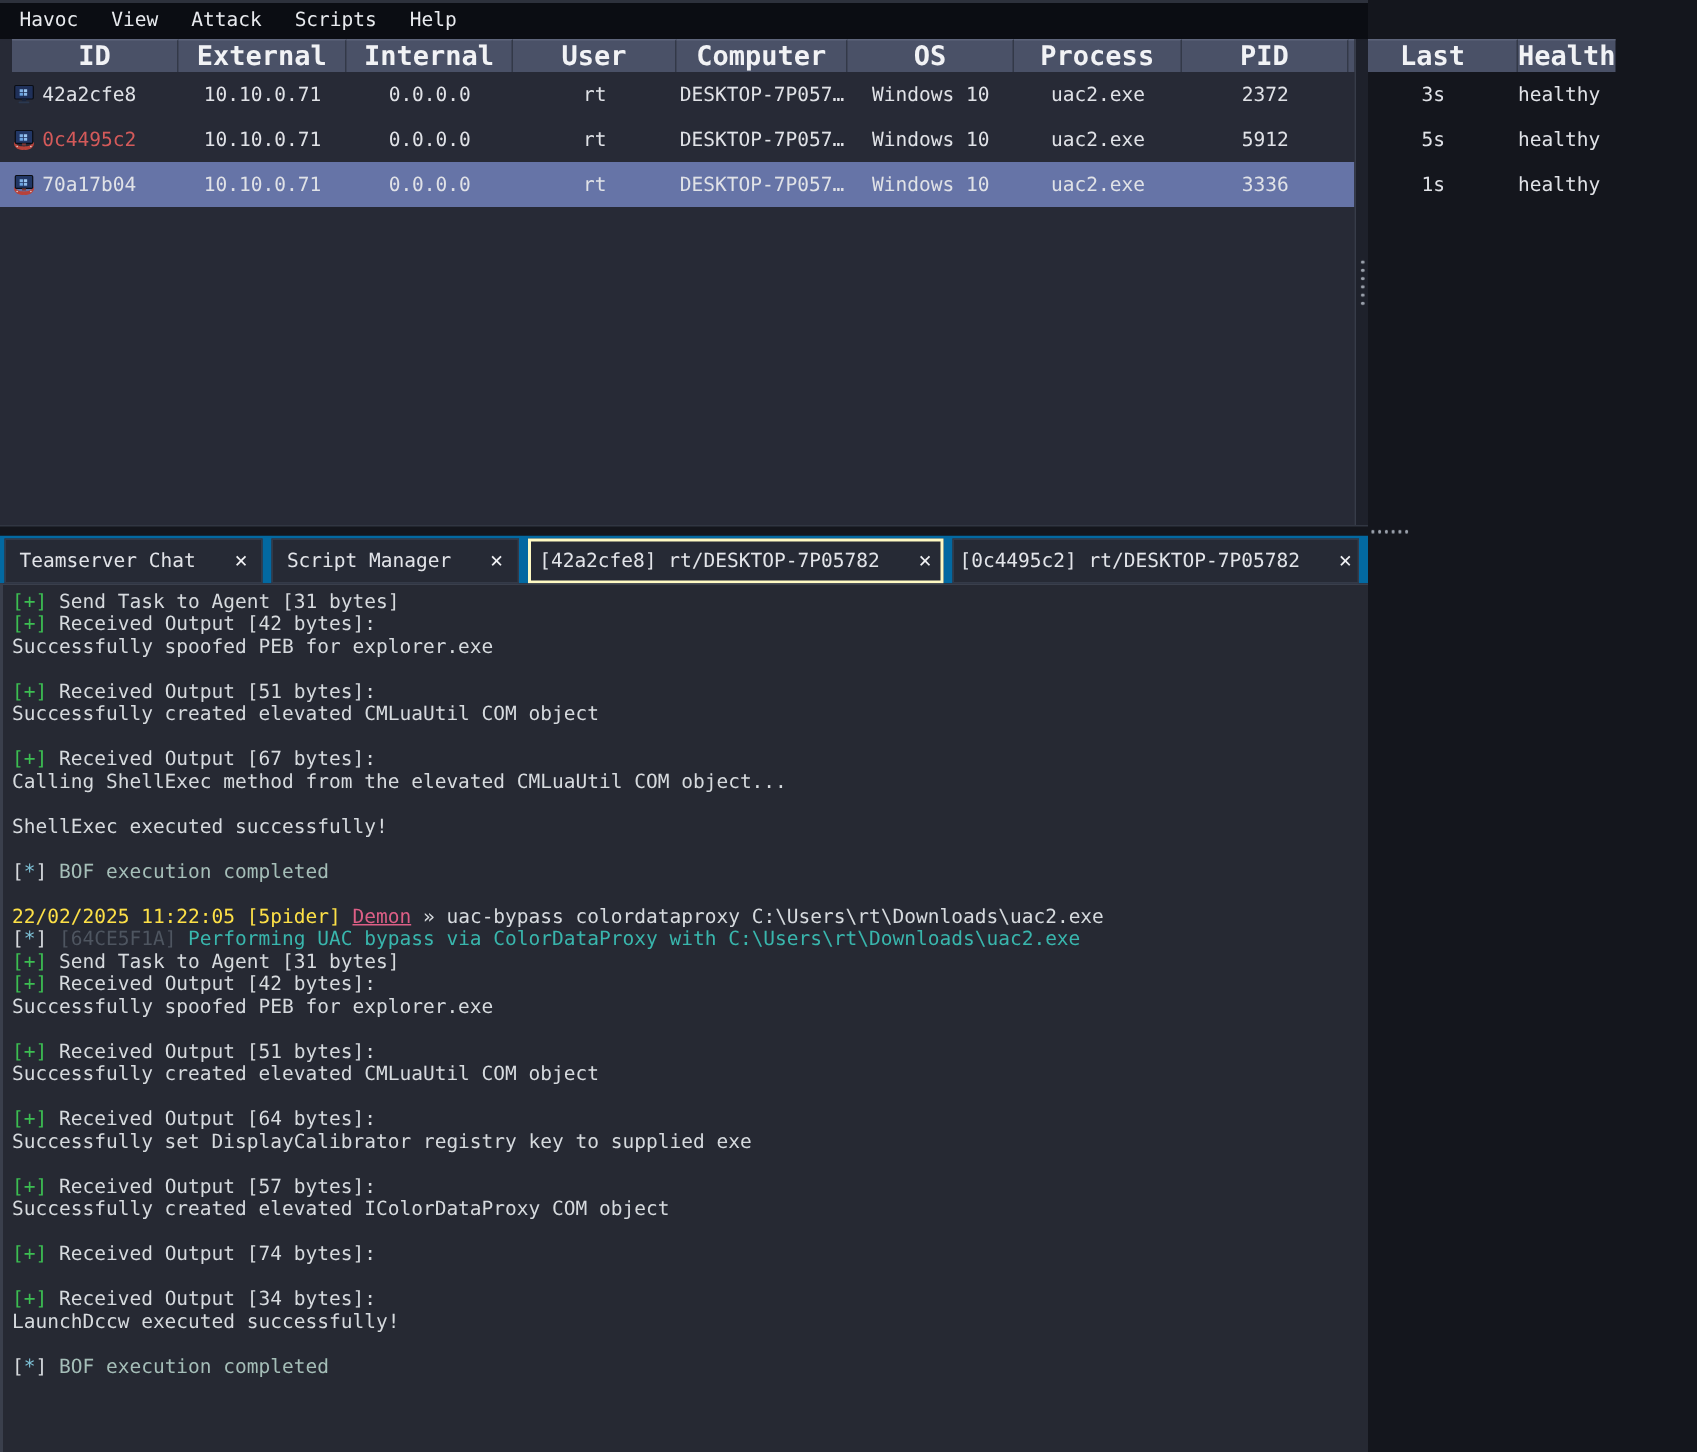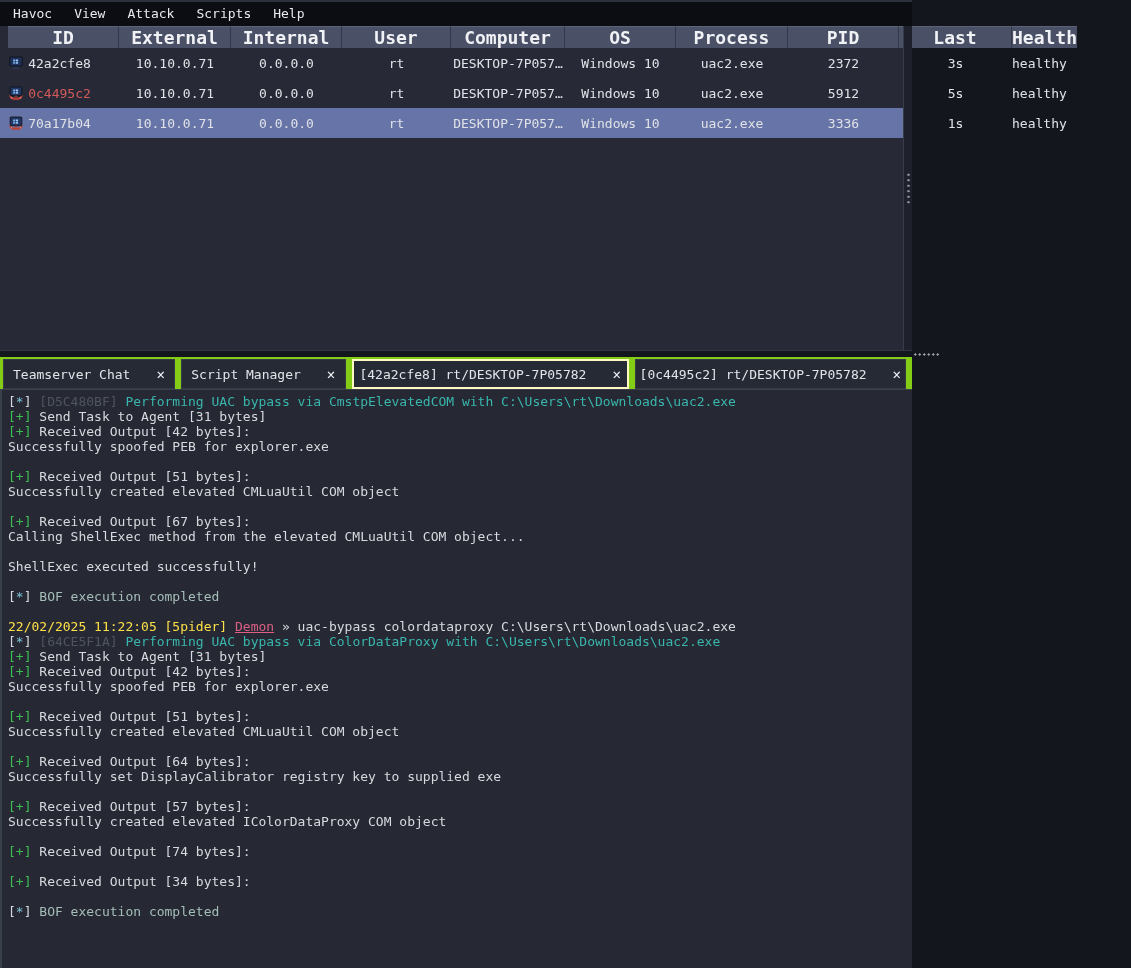--- a/index.html
+++ b/index.html
@@ -33,21 +33,21 @@
   .agent-icon{position:absolute;left:8px;top:50%;transform:translateY(-50%);width:16px;height:16px;display:block;}
   .red{color:#d45a5a;}
 
   
   .dock-gap{height:6px;background:#14161d;position:relative;border-top:1px solid #313642;flex:0 0 auto;}
   .h-handle{position:absolute;left:913px;top:1px;width:27px;height:5px;
     background-image:radial-gradient(circle,#9aa0ab 1px,transparent 1.3px);
     background-size:4.5px 5px;background-repeat:repeat-x;}
 
   
-  .tabbar{height:32px;background:#84cc16;display:flex;align-items:flex-end;padding-left:3px;flex:0 0 auto;}
+  .tabbar{height:32px;background:#0369a1;display:flex;align-items:flex-end;padding-left:3px;flex:0 0 auto;}
   .tab{height:30px;box-sizing:border-box;background:#262a35;border:1px solid #343a48;
     display:flex;align-items:center;justify-content:center;gap:26px;padding:0 16px;margin-right:6px;
     font-size:13px;color:#e2e4e9;white-space:nowrap;cursor:default;}
   .tab:nth-child(1){min-width:170px;}
   .tab:nth-child(2){min-width:164px;}
   .tab:nth-child(3){min-width:277px;}
   .tab:nth-child(4){min-width:268px;}
   .tab.active{border:2px solid #fef9c3;}
   .tab-close{font-size:14px;font-weight:bold;color:#f2f3f6;cursor:default;}
 
@@ -187,21 +187,20 @@
         <span class="tab-label">[42a2cfe8] rt/DESKTOP-7P05782</span>
         <span class="tab-close">✕</span>
       </div>
       <div class="tab">
         <span class="tab-label">[0c4495c2] rt/DESKTOP-7P05782</span>
         <span class="tab-close">✕</span>
       </div>
     </div>
 
   <div class="console">
-      <div class="cline"><span class="c-w">[</span><span class="c-ci">*</span><span class="c-w">] </span><span class="c-gr">[D5C480BF] </span><span class="c-c">Performing UAC bypass via CmstpElevatedCOM with C:\Users\rt\Downloads\uac2.exe</span></div>
       <div class="cline"><span class="c-g">[+]</span><span class="c-w"> Send Task to Agent [31 bytes]</span></div>
       <div class="cline"><span class="c-g">[+]</span><span class="c-w"> Received Output [42 bytes]:</span></div>
       <div class="cline"><span class="c-w">Successfully spoofed PEB for explorer.exe</span></div>
       <div class="cline">&nbsp;</div>
       <div class="cline"><span class="c-g">[+]</span><span class="c-w"> Received Output [51 bytes]:</span></div>
       <div class="cline"><span class="c-w">Successfully created elevated CMLuaUtil COM object</span></div>
       <div class="cline">&nbsp;</div>
       <div class="cline"><span class="c-g">[+]</span><span class="c-w"> Received Output [67 bytes]:</span></div>
       <div class="cline"><span class="c-w">Calling ShellExec method from the elevated CMLuaUtil COM object...</span></div>
       <div class="cline">&nbsp;</div>
@@ -220,17 +219,18 @@
       <div class="cline">&nbsp;</div>
       <div class="cline"><span class="c-g">[+]</span><span class="c-w"> Received Output [64 bytes]:</span></div>
       <div class="cline"><span class="c-w">Successfully set DisplayCalibrator registry key to supplied exe</span></div>
       <div class="cline">&nbsp;</div>
       <div class="cline"><span class="c-g">[+]</span><span class="c-w"> Received Output [57 bytes]:</span></div>
       <div class="cline"><span class="c-w">Successfully created elevated IColorDataProxy COM object</span></div>
       <div class="cline">&nbsp;</div>
       <div class="cline"><span class="c-g">[+]</span><span class="c-w"> Received Output [74 bytes]:</span></div>
       <div class="cline">&nbsp;</div>
       <div class="cline"><span class="c-g">[+]</span><span class="c-w"> Received Output [34 bytes]:</span></div>
+      <div class="cline"><span class="c-w">LaunchDccw executed successfully!</span></div>
       <div class="cline">&nbsp;</div>
       <div class="cline"><span class="c-w">[</span><span class="c-ci">*</span><span class="c-w">] </span><span class="c-pa">BOF execution completed</span></div>
     </div>
 
 </div>
 
 </body></html>

